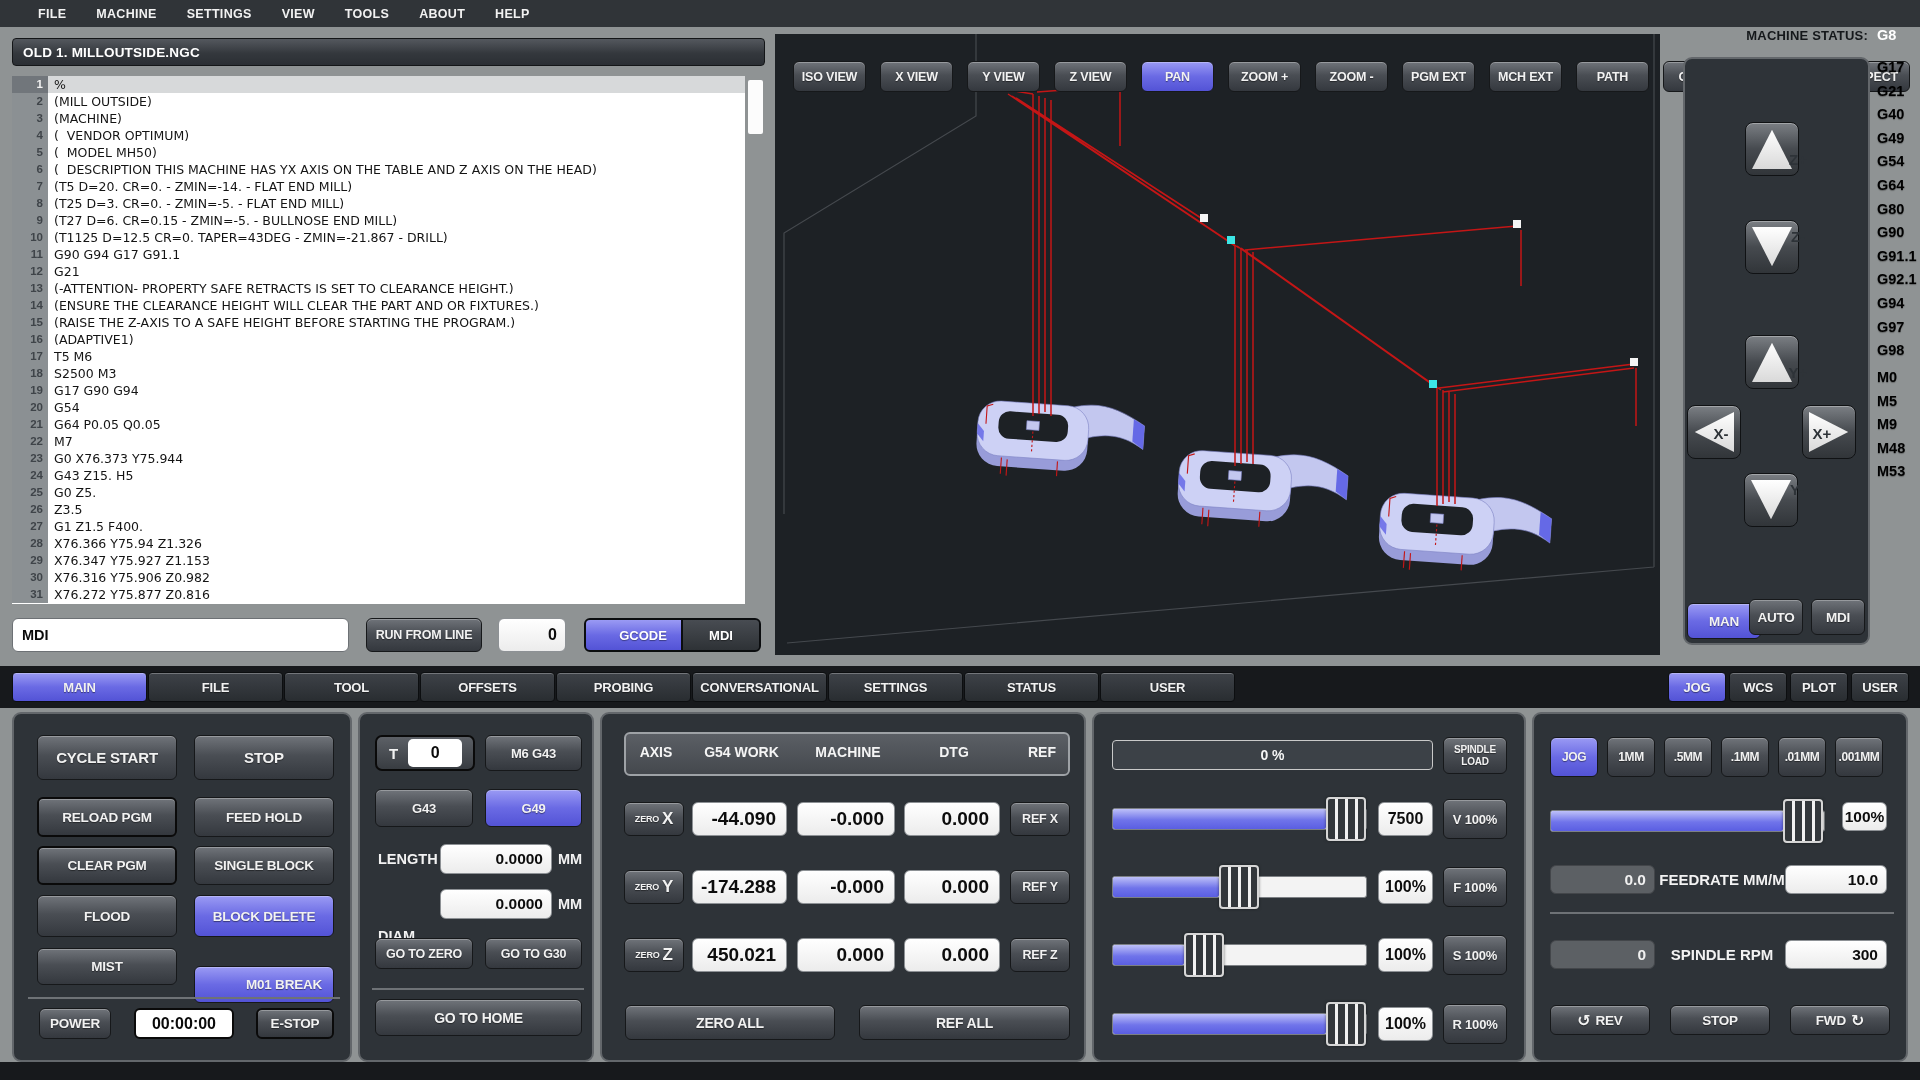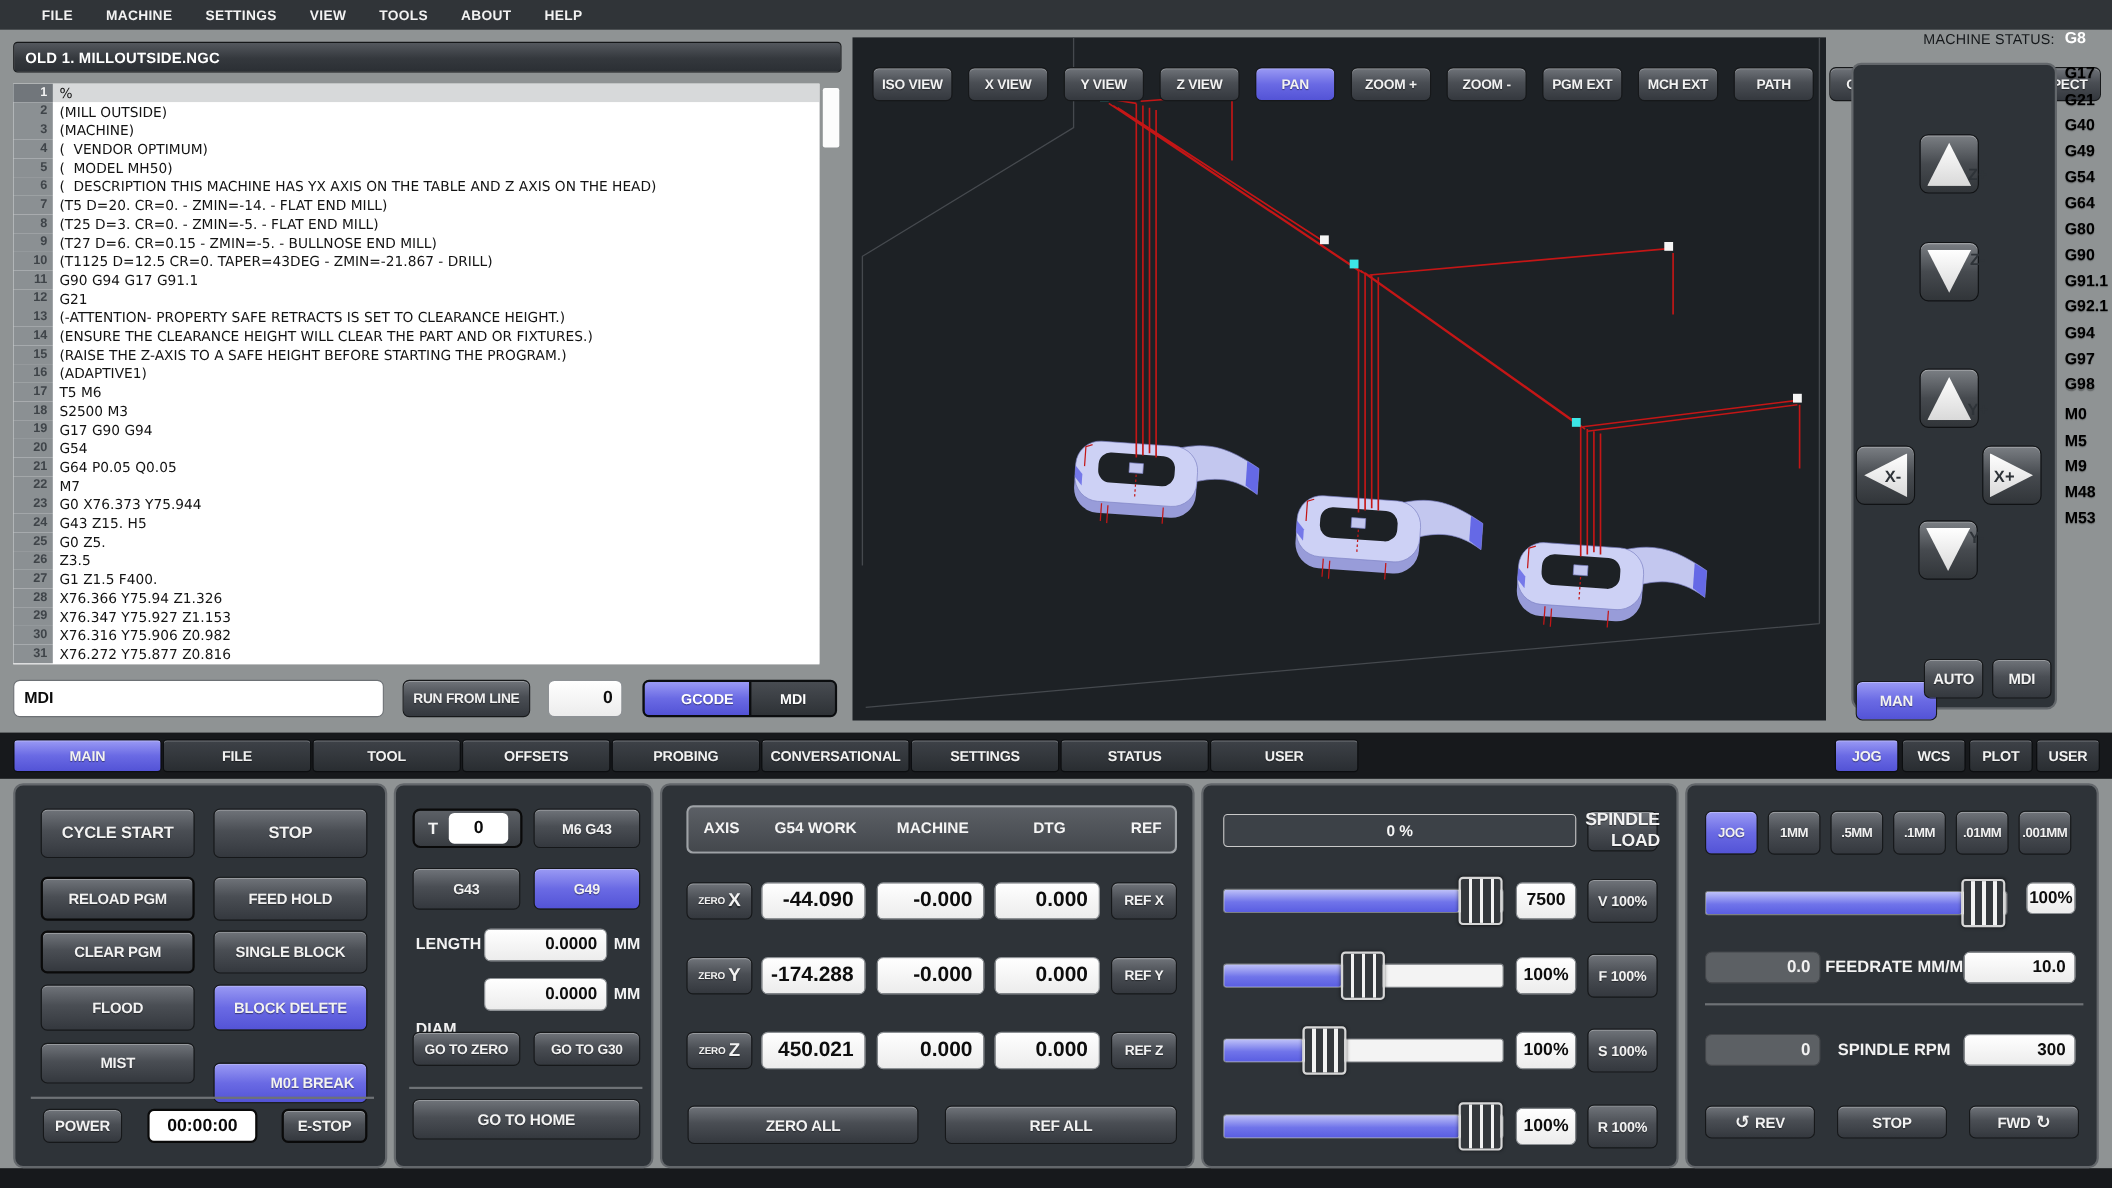--- a/index.html
+++ b/index.html
@@ -51,21 +51,21 @@
   .seg.blue{background:linear-gradient(180deg,#9a9af4,#6a6ae4 50%,#5353d6);padding-left:19px;}
   .seg + .seg{border-left:2px solid #0b0d0f;}
 
   
   .viewport{position:absolute;left:775px;top:34px;width:885px;height:621px;background:#1d2125;}
   .view-btns{position:absolute;left:793px;top:61px;display:flex;gap:14px;}
   .vbtn{width:73px;height:31px;font-size:12.5px;}
 
   
   .ms-label{position:absolute;left:1640px;top:28px;width:228px;text-align:right;color:#15181b;
-    font-size:13px;font-weight:normal;letter-spacing:.2px;}
+    font-size:13px;font-weight:bold;letter-spacing:.2px;}
   .ms-current{position:absolute;left:1877px;top:27px;color:#fff;font-size:14.5px;font-weight:bold;}
   .ms-glist{position:absolute;left:1877px;top:56px;}
   .ms-mlist{position:absolute;left:1877px;top:366px;}
   .status-code{display:block;color:#000000;font-size:14.5px;font-weight:bold;line-height:23.6px;
     text-shadow:0 1px 1px rgba(0,0,0,.3);}
 
   
   .panel{position:absolute;background:#2e3338;border:2px solid #63676b;border-radius:9px;}
   .jogpad{left:1683px;top:57px;width:187px;height:588px;}
   .jog-btn{position:absolute;width:54px;height:54px;border:1px solid #101214;border-radius:8px;
@@ -124,21 +124,21 @@
   .zero-btn .zp{font-size:9px;} .zero-btn .za{font-size:17px;}
   .dro-field{position:absolute;height:34px;font-size:19px;padding-right:10px;}
   .dro-work{left:90px;width:95px;} .dro-mach{left:195px;width:98px;} .dro-dtg{left:302px;width:96px;}
   .ref-btn{position:absolute;left:408px;width:60px;height:34px;font-size:12.5px;}
   .p3 .wide{position:absolute;top:291px;height:35px;font-size:14px;}
 
   
   .p4{left:1092px;top:712px;width:434px;height:350px;}
   .load-bar{position:absolute;left:18px;top:26px;width:321px;height:30px;background:#3c4147;border:1px solid #c9c9c9;
     border-radius:4px;color:#f5f5f5;font-weight:bold;font-size:14px;display:flex;align-items:center;justify-content:center;}
-  .sl-label{position:absolute;width:64px;font-size:16px;line-height:1.15;text-align:right;flex-direction:column;}
+  .sl-label{position:absolute;width:64px;font-size:10px;line-height:1.15;text-align:center;flex-direction:column;}
   .srow{position:absolute;left:18px;width:398px;height:44px;}
   .srows .srow:nth-of-type(1){top:83px;} .srows .srow:nth-of-type(2){top:151px;}
   .srows .srow:nth-of-type(3){top:219px;} .srows .srow:nth-of-type(4){top:288px;}
   .track{position:absolute;left:0;top:11px;width:255px;height:22px;background:#f3f3f3;border:1px solid #7c8084;border-radius:3px;}
   .fill{position:absolute;left:0;top:0;height:100%;width:var(--fill);border-radius:2px;
     background:linear-gradient(180deg,#bdc0f8,#7074ea 55%,#5a5ee2);}
   .handle{position:absolute;top:-12px;left:var(--fill);width:40px;height:44px;border:2px solid #d6d6d6;border-radius:4px;
     background:repeating-linear-gradient(90deg,#33373b 0 7px,#f2f2f2 7px 10px);box-shadow:0 0 3px rgba(0,0,0,.5);}
   .sval{position:absolute;left:266px;top:5px;width:55px;height:34px;justify-content:center;padding-right:0;font-size:16px;}
   .sbtn{position:absolute;left:331px;top:2px;width:64px;height:40px;font-size:13px;}
@@ -454,21 +454,21 @@
     <button class="jog-btn" style="left:117px;top:346px;">
       <span class="tri right"></span>
       <span class="jog-label right">X+</span>
     </button>
     <button class="jog-btn" style="left:59px;top:414px;">
       <span class="tri down"></span>
       <span class="jog-label down">Y-</span>
     </button>
     <div>
 
-    <button class="btn mode-btn active" style="left: 2px; top: 560px; width: 74px;">MAN</button>
+    <button class="btn mode-btn active" style="left: 2px; top: 544px; width: 74px;">MAN</button>
         <button class="btn mode-btn" style="left: 64px; top: 540px; width: 54px;">AUTO</button>
         <button class="btn mode-btn" style="left: 126px; top: 540px; width: 54px;">MDI</button>
       </div>
   </div>
 
   <div class="tabstrip"></div>
   <div class="tabs-main">
 
   <button class="btn tab active">MAIN</button>
       <button class="btn tab">FILE</button>

